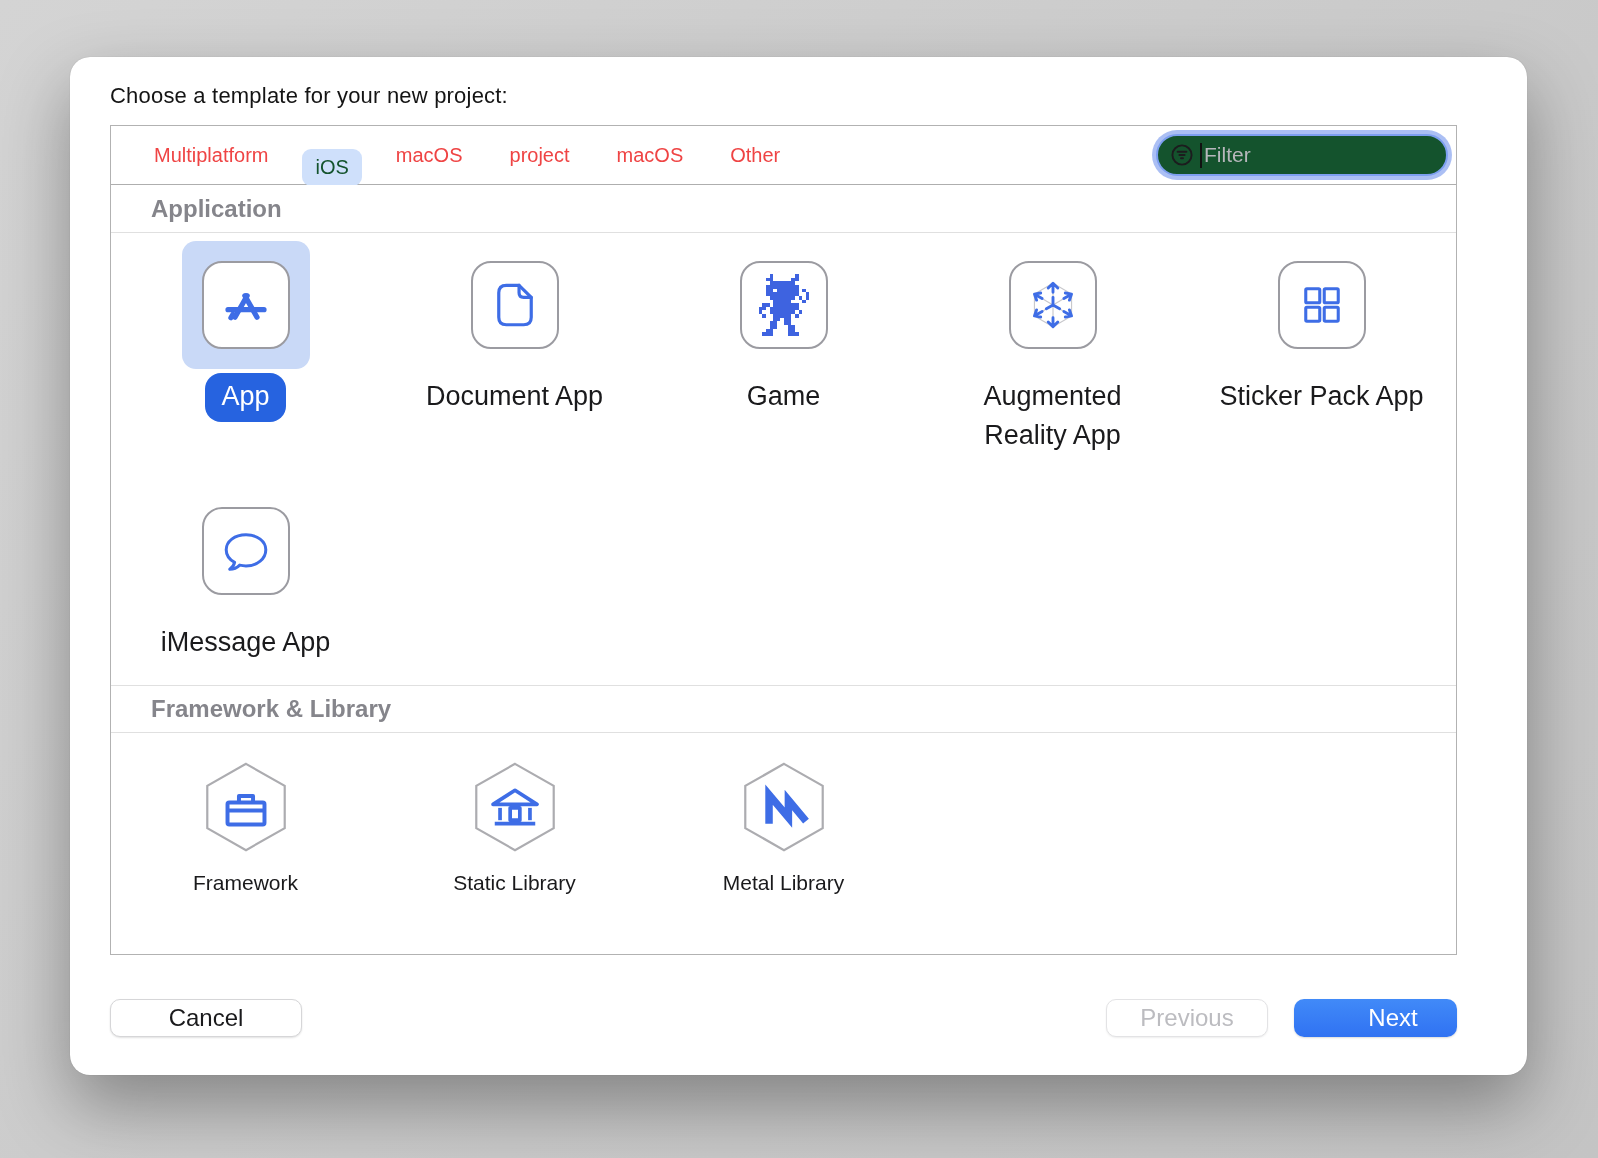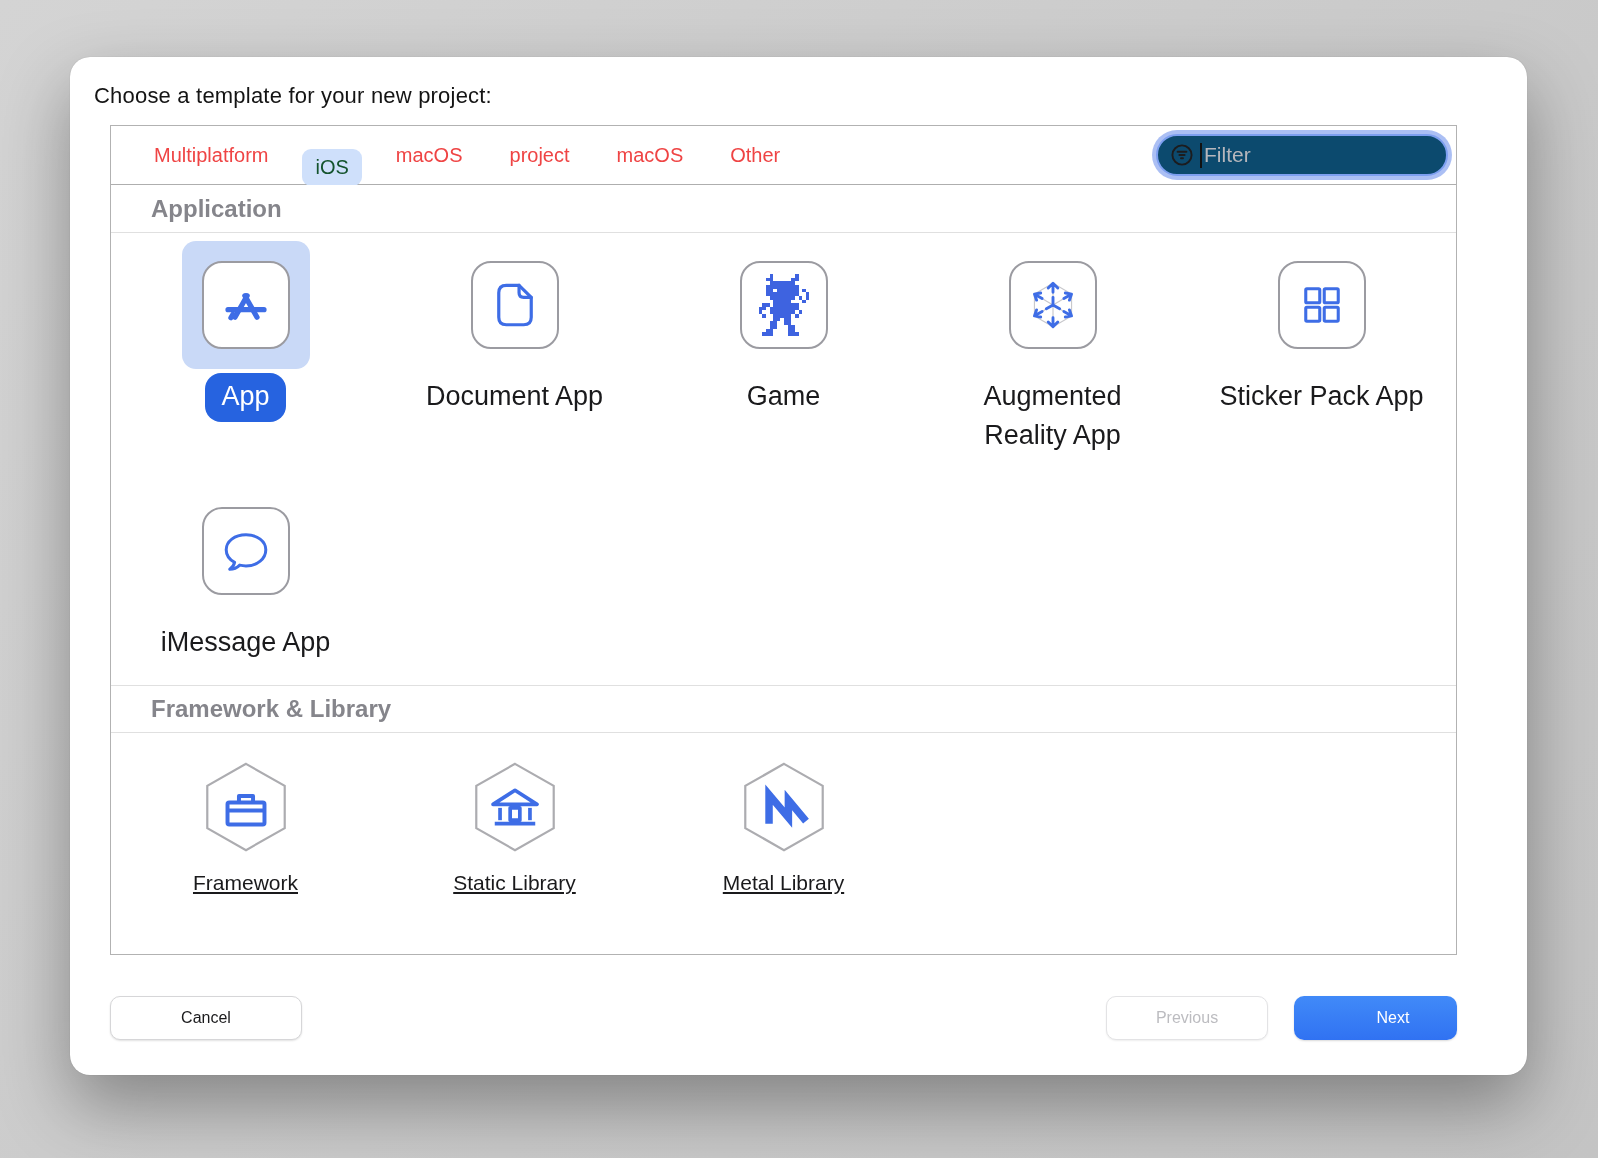--- a/index.html
+++ b/index.html
@@ -9,21 +9,21 @@
     background:linear-gradient(135deg,#d4d4d4 0%,#c9c9c9 60%,#c4c4c4 100%);
     overflow:hidden; position:relative;
     -webkit-font-smoothing:antialiased;
   }
   .dialog {
     position:absolute; left:70px; top:57px; width:1457px; height:1018px;
     background:#ffffff; border-radius:20px;
     box-shadow:0 30px 70px rgba(0,0,0,0.35), 0 0 1px rgba(0,0,0,0.25);
   }
   .dialog-title {
-    position:absolute; left:24px; top:26px;
+    position:absolute; left:40px; top:26px;
     font-size:22px; color:#141414; letter-spacing:0.2px;
   }
   .template-box {
     position:absolute; left:40px; top:68px; width:1347px; height:830px;
     border:1px solid #b2b2b2; background:#fff;
     display:flex; flex-direction:column; overflow:hidden;
   }
   
   .tabbar {
     height:59px; flex:none; display:flex; align-items:center;
@@ -31,21 +31,21 @@
   }
   .tab {
     font-size:20px; color:#ef4444; padding:7px 13px; border-radius:9px;
     margin-right:21px; cursor:default; white-space:nowrap;
   }
   .tab.selected { background:#cfe0fb; color:#14532d;margin-top:25px; }
   
   .filter-field {
     margin-left:auto; margin-right:8px;
     width:292px; height:42px; border-radius:21px;
-    background:#0c4a6e; border:2px solid #7d9ff0;
+    background:#14532d; border:2px solid #7d9ff0;
     box-shadow:0 0 0 4px rgba(126,157,238,0.65);
     display:flex; align-items:center; padding:0 12px;
   }
   .filter-glyph { flex:none; width:24px; height:24px; margin-right:6px; }
   .caret { width:2px; height:25px; background:#111; margin-right:2px; }
   .filter-placeholder { font-size:21px; color:#b7b7bc; }
   
   .section-header {
     flex:none; height:48px; display:flex; align-items:center;
     padding-left:40px; font-size:24px; font-weight:bold; color:#85858b;
@@ -73,28 +73,28 @@
   .item-label {
     margin-top:8px; font-size:27px; color:#1a1a1c; text-align:center;
     line-height:1.45; max-width:230px;
   }
   .item-label.narrow { width:150px; }
   .item-label.pill {
     background:#2663e0; color:#fff; padding:4px 16px 6px; border-radius:16px;
     margin-top:4px;
   }
   .hex-wrap { width:90px; height:100px; display:flex; align-items:center; justify-content:center; }
-  .fw-label { margin-top:14px; font-size:21px; color:#1a1a1c; text-align:right;text-decoration:underline; }
+  .fw-label { margin-top:14px; font-size:21px; color:#1a1a1c; text-align:right; }
   
   .footer {
     position:absolute; left:40px; right:70px; bottom:38px; height:38px;
     display:flex; align-items:center; justify-content:space-between;
   }
   .btn {
-    height:44px; border-radius:10px; font-size:16px;
+    height:38px; border-radius:10px; font-size:24px;
     display:flex; align-items:center; justify-content:center;
     font-family:"Liberation Sans", sans-serif;
   }
   .btn-cancel {
     width:192px; background:#fff; color:#1a1a1c;
     border:1px solid #d6d6d8; box-shadow:0 1px 2px rgba(0,0,0,0.12);
   }
   .btn-group { display:flex; gap:26px; }
   .btn-previous {
     width:162px; background:#fff; color:#bcbcc0;

